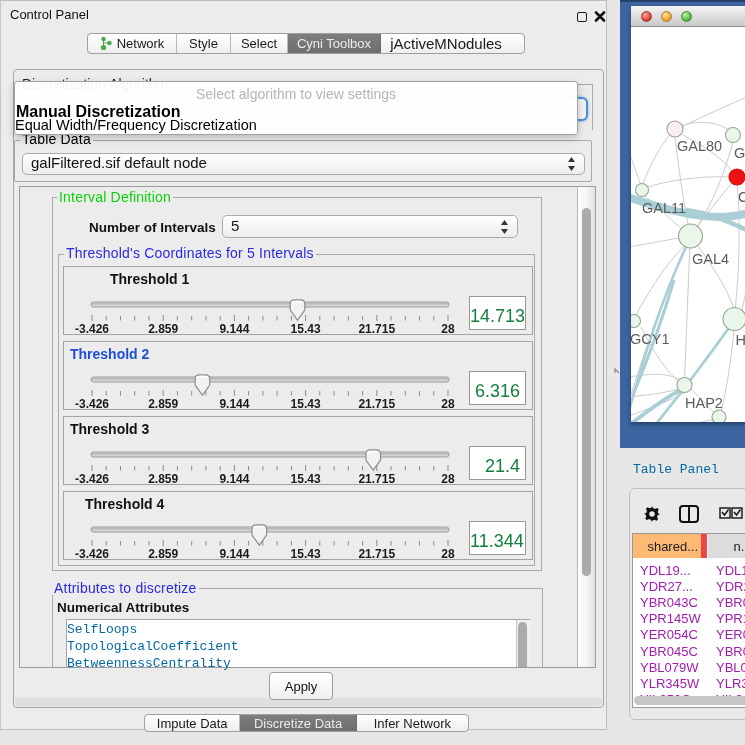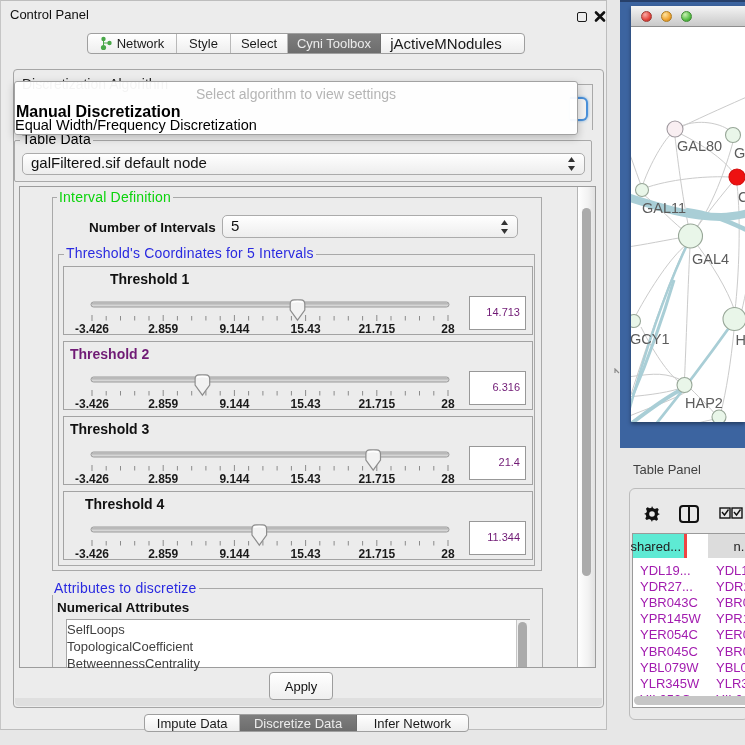--- a/index.html
+++ b/index.html
@@ -1,19 +1,19 @@
 <!DOCTYPE html>
 <html><head>
 <meta charset="utf-8">
 <style>
 * { margin:0; padding:0; box-sizing:border-box; }
 html,body { width:745px; height:745px; }
 body { font-family:"Liberation Sans", sans-serif; background:#e7e7e7; position:relative; overflow:hidden; }
 .abs { position:absolute; }
-.t13 { font-size:13px; color:#404040; }
+.t13 { font-size:13px; color:#0369a1;font-family:Liberation Mono, monospace; }
 .bold { font-weight:bold; }
 
 #cpwin { left:0; top:0; width:607px; height:730px; background:#ececec; border:1px solid #bdbdbd; border-left:1px solid #c6c6c6; }
 #cptitle { left:10px; top:7px; font-size:13px; color:#111; }
 #btnsq { left:577px; top:12px; width:10px; height:10px; border:1.8px solid #1a1a1a; border-radius:2px; }
 
 .seg { background:linear-gradient(#ffffff,#eeeeee); border:1px solid #9f9f9f; border-radius:4px; display:flex; overflow:hidden; }
 .seg .s { font-size:13px; color:#1a1a1a; display:flex; align-items:center; justify-content:center; border-right:1px solid #b9b9b9; }
 .seg .s:last-child { border-right:none; }
 .seg .sel { background:linear-gradient(#7e7e7e,#6d6d6d); color:#ececec; border-right-color:#6d6d6d; }
@@ -25,21 +25,21 @@
 .gtitle { position:absolute; font-size:14px; letter-spacing:0.2px; background:#ececec; padding:0 2px; line-height:13px; }
 .group { position:absolute; border:1px solid #a9a9a9; }
 .green { color:#0bd30b; }
 .blue { color:#2a2ae0; }
 
 .combo { position:absolute; background:linear-gradient(#ffffff,#ededed); border:1px solid #ababab; border-radius:5px; font-size:15px; color:#111; }
 .combo .ct { position:absolute; left:8px; top:50%; transform:translateY(-56%); }
 .combo svg { position:absolute; right:8px; top:50%; transform:translateY(-50%); }
 
 .tpanel { position:absolute; left:63px; width:470px; height:69px; border:1px solid #a3a3a3; background:#ececec; }
-.vbox { position:absolute; left:405px; top:29px; width:57px; height:34px; background:#fff; border:1px solid #989898; font-size:11px; color:#701a75; text-align:right; padding:9px 5px 0 0; }
+.vbox { position:absolute; left:405px; top:29px; width:57px; height:34px; background:#fff; border:1px solid #989898; font-size:18px; color:#15803d; text-align:right; padding:9px 5px 0 0; }
 
 #vsb { left:577px; top:187px; width:18px; height:480px; background:linear-gradient(90deg,#ffffff,#f2f2f2 60%,#e2e2e2); border-left:1px solid #b5b5b5; }
 #vsbthumb { left:582px; top:208px; width:9px; height:368px; background:#ababab; border-radius:5px; }
 
 .btn { position:absolute; background:linear-gradient(#ffffff,#efefef); border:1px solid #9d9d9d; border-radius:4px; font-size:13px; color:#111; display:flex; align-items:center; justify-content:center; }
 
 #popup { left:14px; top:81px; width:564px; height:54px; background:rgba(255,255,255,0.95); border:1px solid #a2a2a2; box-shadow:0 3px 8px rgba(0,0,0,0.22); border-radius:3px; }
 #popup .r1 { position:absolute; left:0; right:0; top:4px; text-align:center; color:#b5b5b5; font-size:14px; }
 #popup .r2 { position:absolute; left:1px; top:21px; font-size:16px; font-weight:bold; color:#000; }
 #popup .r3 { position:absolute; left:0px; top:35px; font-size:14.5px; color:#000; }
@@ -124,21 +124,21 @@
       <text x="312.8" y="38" font-size="12" font-weight="bold" fill="#1a1a1a" text-anchor="middle" font-family="Liberation Sans, sans-serif">21.715</text>
       <text x="384.0" y="38" font-size="12" font-weight="bold" fill="#1a1a1a" text-anchor="middle" font-family="Liberation Sans, sans-serif">28</text>
       <g transform="translate(233.5,0)">
         <path d="M -7.3 15 L -7.3 9 Q -7.3 4.8 -3.3 4.8 L 3.3 4.8 Q 7.3 4.8 7.3 9 L 7.3 15 L 0 25.2 Z" fill="#f2f2f2" stroke="#8d8d8d" stroke-width="1.2"></path>
         <path d="M -5.3 7.3 Q 0 5.8 5.3 7.3" stroke="#ffffff" stroke-width="1.5" fill="none"></path>
       </g>
     </svg>
     <div class="vbox">14.713</div>
   </div>
 <div id="tp2" class="tpanel" style="top:341px;">
-    <div class="abs bold" style="left:6px;top:4px;font-size:14px;color:#701a75;">Threshold 2</div>
+    <div class="abs bold" style="left:6px;top:4px;font-size:14px;color:#1d4ed8;">Threshold 2</div>
     <svg style="position:absolute;left:0;top:28px;" width="470" height="42" viewBox="0 0 470 42">
       <rect x="27.0" y="7" width="358.0" height="5" rx="2.5" fill="#d6d6d6" stroke="#9a9a9a" stroke-width="1"></rect>
       <rect x="28.0" y="8" width="356.0" height="1.6" fill="#b9b9b9"></rect>
       <path d="M28.0 20 L28.0 26 M42.2 21 L42.2 25.5 M56.5 21 L56.5 25.5 M70.7 21 L70.7 25.5 M85.0 21 L85.0 25.5 M99.2 20 L99.2 26 M113.4 21 L113.4 25.5 M127.7 21 L127.7 25.5 M141.9 21 L141.9 25.5 M156.2 21 L156.2 25.5 M170.4 20 L170.4 26 M184.6 21 L184.6 25.5 M198.9 21 L198.9 25.5 M213.1 21 L213.1 25.5 M227.4 21 L227.4 25.5 M241.6 20 L241.6 26 M255.8 21 L255.8 25.5 M270.1 21 L270.1 25.5 M284.3 21 L284.3 25.5 M298.6 21 L298.6 25.5 M312.8 20 L312.8 26 M327.0 21 L327.0 25.5 M341.3 21 L341.3 25.5 M355.5 21 L355.5 25.5 M369.8 21 L369.8 25.5 M384.0 20 L384.0 26" stroke="#8b8b8b" stroke-width="1"></path>
       <text x="28.0" y="38" font-size="12" font-weight="bold" fill="#1a1a1a" text-anchor="middle" font-family="Liberation Sans, sans-serif">-3.426</text>
       <text x="99.2" y="38" font-size="12" font-weight="bold" fill="#1a1a1a" text-anchor="middle" font-family="Liberation Sans, sans-serif">2.859</text>
       <text x="170.4" y="38" font-size="12" font-weight="bold" fill="#1a1a1a" text-anchor="middle" font-family="Liberation Sans, sans-serif">9.144</text>
       <text x="241.6" y="38" font-size="12" font-weight="bold" fill="#1a1a1a" text-anchor="middle" font-family="Liberation Sans, sans-serif">15.43</text>
       <text x="312.8" y="38" font-size="12" font-weight="bold" fill="#1a1a1a" text-anchor="middle" font-family="Liberation Sans, sans-serif">21.715</text>
       <text x="384.0" y="38" font-size="12" font-weight="bold" fill="#1a1a1a" text-anchor="middle" font-family="Liberation Sans, sans-serif">28</text>
@@ -288,21 +288,21 @@
     <path d="M10 1 L10 17" stroke="#111" stroke-width="2"></path>
   </svg>
 <svg class="abs" style="left:719px;top:507px;" width="24" height="12" viewBox="0 0 24 12">
     <rect x="1" y="1" width="10" height="10" fill="none" stroke="#111" stroke-width="1.4"></rect>
     <path d="M3 5 L5.5 8 L9.5 2.5" stroke="#111" stroke-width="1.4" fill="none"></path>
     <rect x="13" y="1" width="10" height="10" fill="none" stroke="#111" stroke-width="1.4"></rect>
     <path d="M15 5 L17.5 8 L21.5 2.5" stroke="#111" stroke-width="1.4" fill="none"></path>
   </svg>
 
 <div class="abs" id="tblsp"></div>
-<div class="hrow" style="left:633px;width:54px;background:#5eead4;border-right:3px solid #ef4444;top:534px;padding-right:3px;justify-content:flex-end;">shared...</div>
+<div class="hrow" style="left:633px;width:74px;background:#fdba74;border-right:6px solid #ef4444;top:534px;padding-right:3px;justify-content:flex-end;">shared...</div>
 <div class="hrow" style="left:708px;width:41px;background:#dcdcdc;top:534px;padding-left:28px;">n...</div>
 <div id="rows">
     <div class="trow" style="left:640px;top:563px;">YDL19...</div>
     <div class="trow" style="left:716px;top:563px;">YDL1</div>
     <div class="trow" style="left:640px;top:579px;">YDR27...</div>
     <div class="trow" style="left:716px;top:579px;">YDR2</div>
     <div class="trow" style="left:640px;top:595px;">YBR043C</div>
     <div class="trow" style="left:716px;top:595px;">YBR0</div>
     <div class="trow" style="left:640px;top:611px;">YPR145W</div>
     <div class="trow" style="left:716px;top:611px;">YPR1</div>

